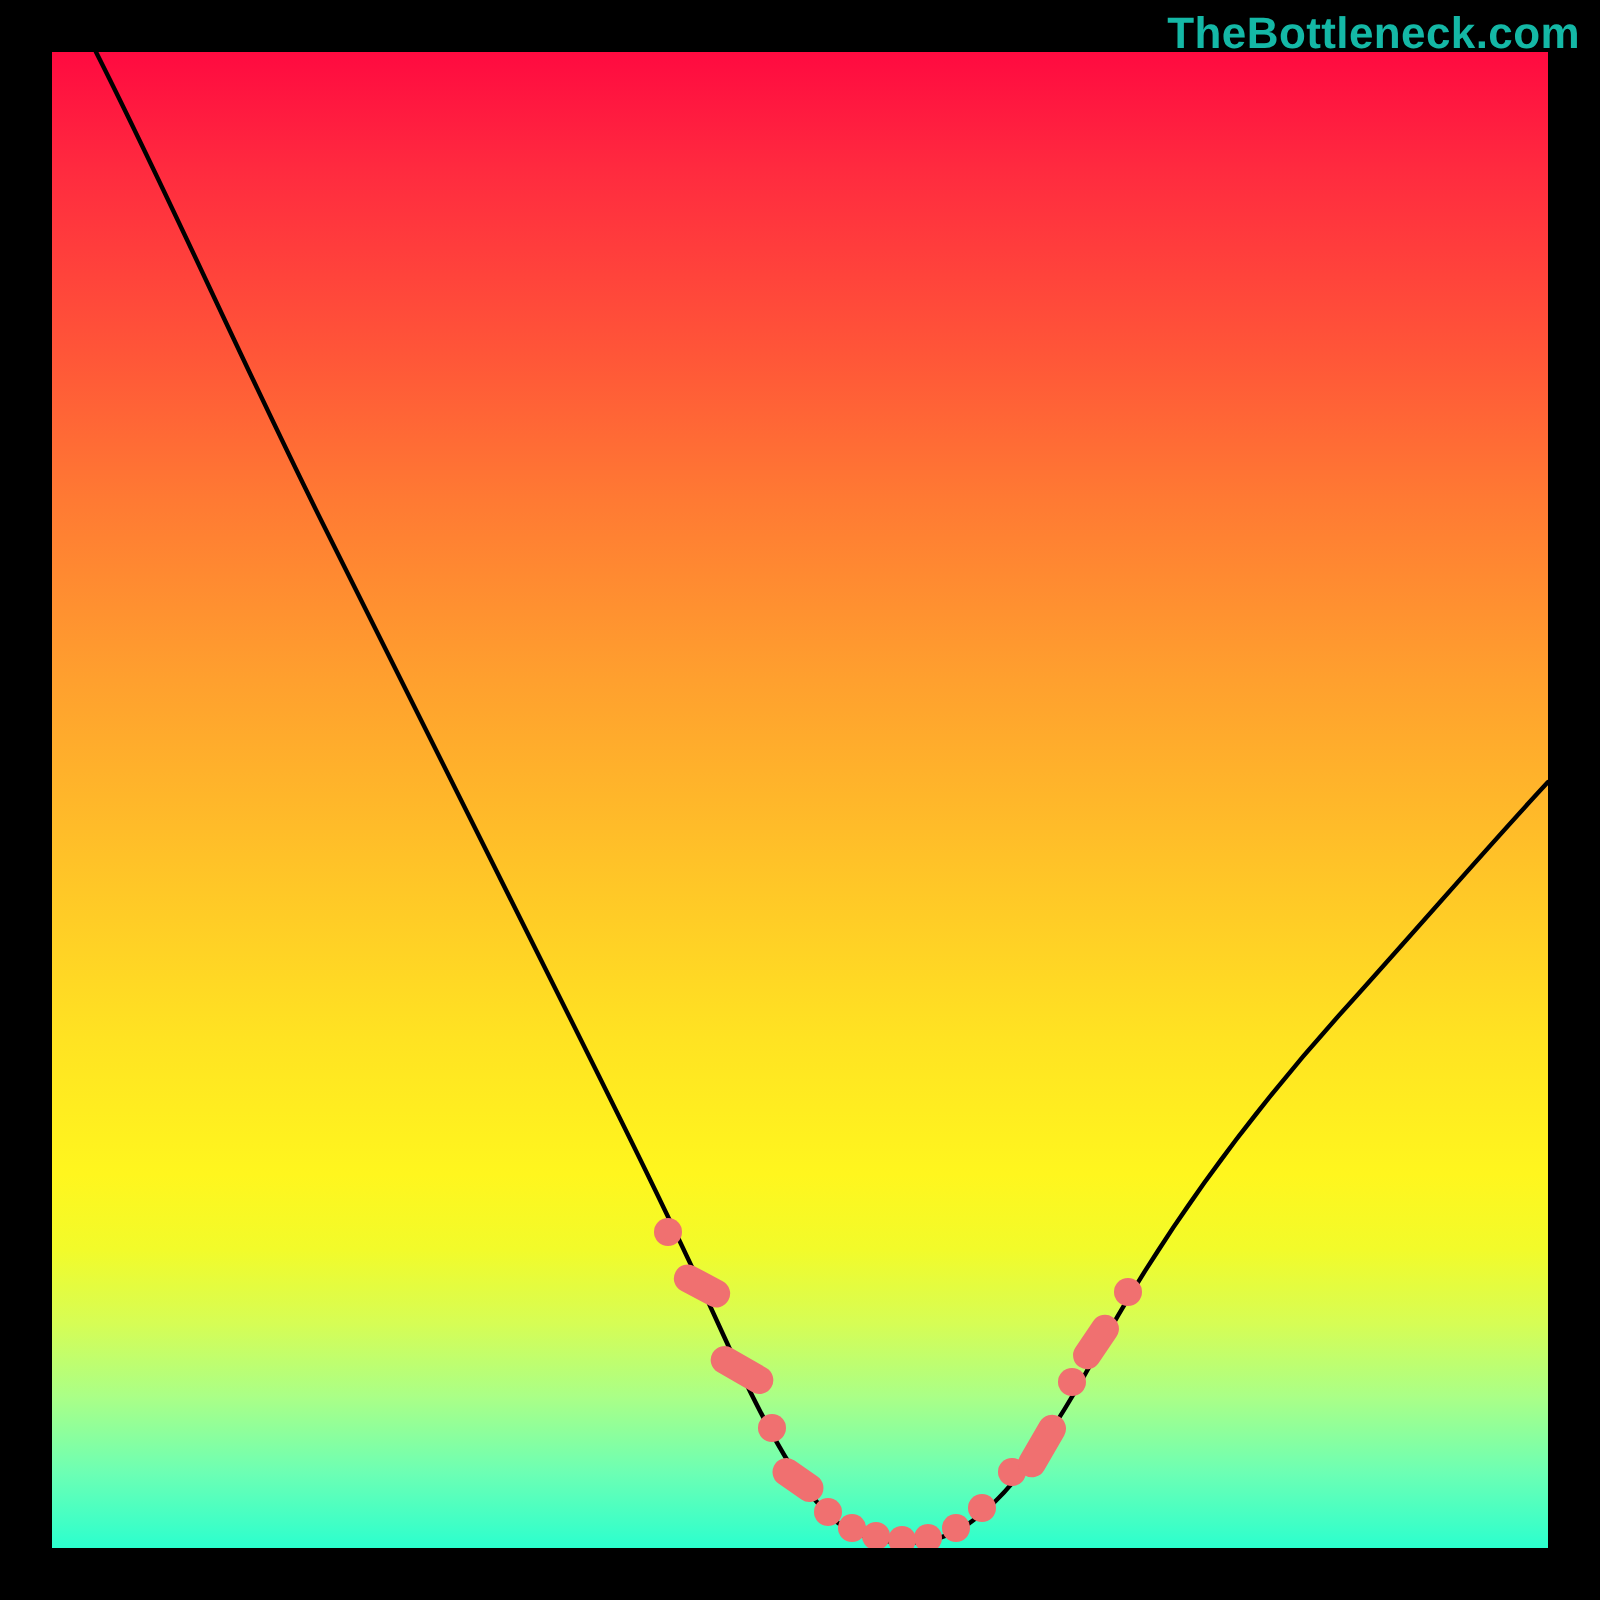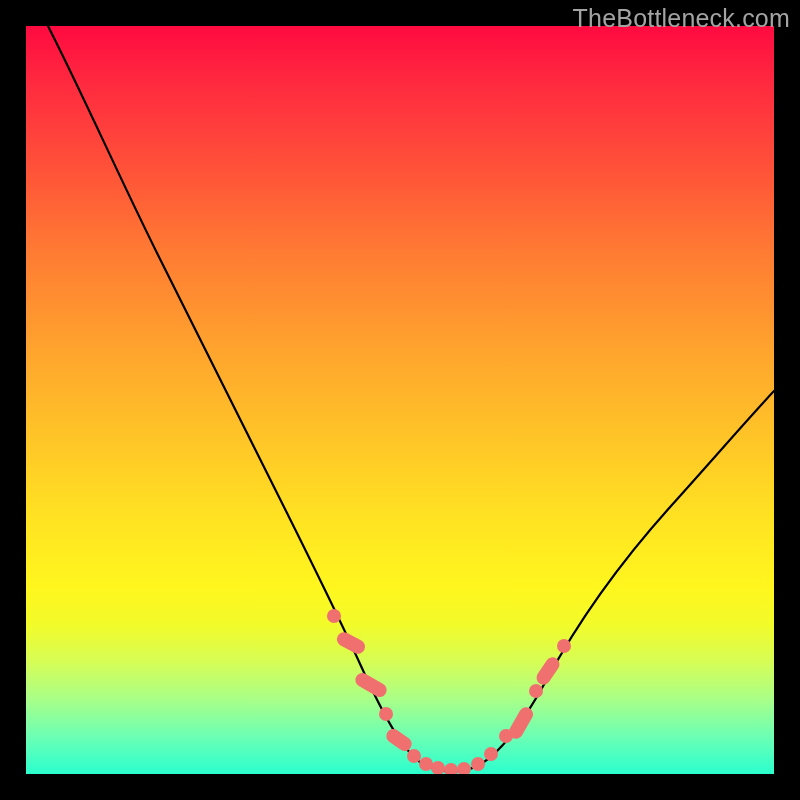--- a/index.html
+++ b/index.html
@@ -29,24 +29,24 @@
       #f2fb2a 80%,
       #d6fd55 85%,
       #a9ff88 90%,
       #6cffb4 95%,
       #2bffce 100%);
   }
   .watermark {
     position: absolute;
     top: 4px;
     right: 10px;
-    color: #a3a3a3;
-    font-size: 25px;
+    color: #14b8a6;
+    font-size: 22px;
     letter-spacing: 0.2px;
-    font-weight: 400;
+    font-weight: 700;
     z-index: 5;
   }
   svg.plot {
     position: absolute;
     left: 0;
     top: 0;
     width: 748px;
     height: 748px;
     z-index: 3;
   }

